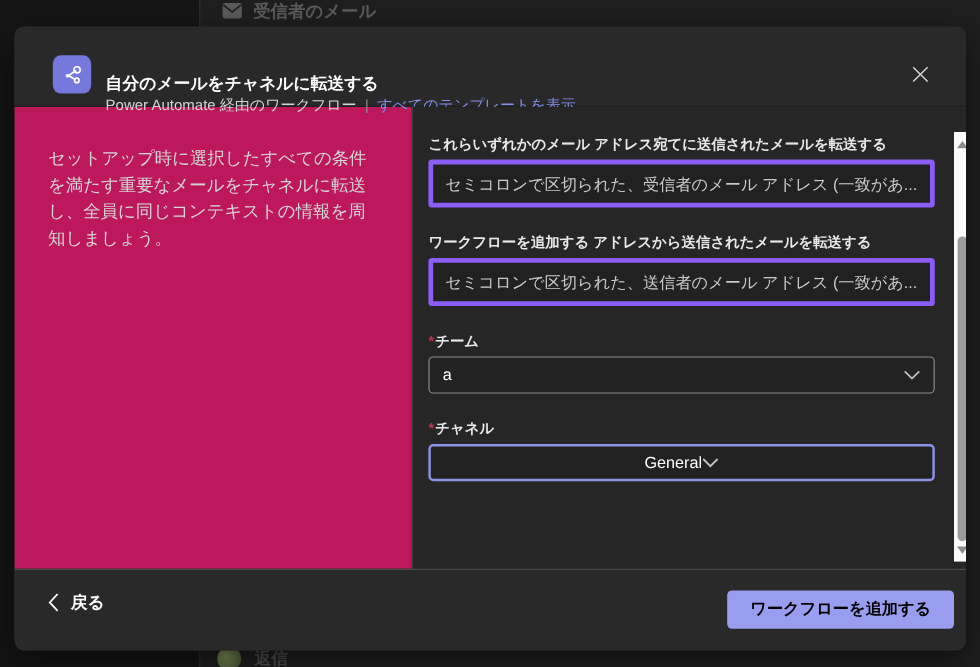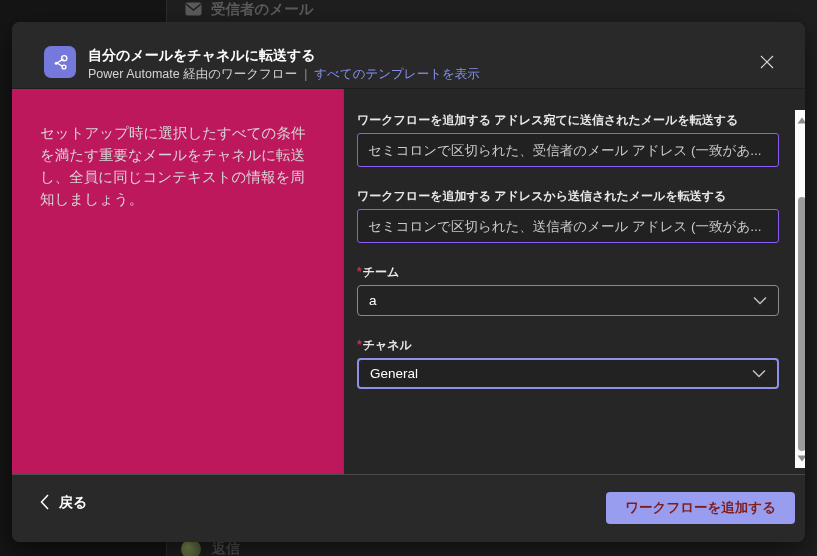--- a/index.html
+++ b/index.html
@@ -39,21 +39,21 @@
     display:flex; flex-direction:column;
   }
 
   
   .dlg-header { position:relative; height:67px; background:#292929; border-bottom:1px solid #1e1e1e; flex:0 0 auto; }
   .icon-badge {
     position:absolute; left:32px; top:24px; width:32px; height:32px;
     border-radius:7px; background:#7579dc;
     display:flex; align-items:center; justify-content:center;
   }
-  .titles { position:absolute; left:76px; top:25px; }
+  .titles { position:absolute; left:76px; top:39px; }
   .dlg-title { font-size:14px; font-weight:bold; color:#ffffff; line-height:17px; }
   .dlg-subtitle { margin-top:2px; font-size:12.5px; color:#d4d4d4; line-height:16px; display:flex; align-items:center; }
   .subtitle-sep { color:#8f8f8f; margin:0 7px; font-size:12px; }
   .templates-link { color:#8490ef; cursor:pointer; }
   .close-btn {
     position:absolute; right:26px; top:28px; width:24px; height:24px;
     display:flex; align-items:center; justify-content:center; cursor:pointer; color:#d6d6d6;
   }
 
   
@@ -64,52 +64,52 @@
     color:#d6d6d6; font-size:14.5px; line-height:22px;
   }
   .v-divider { width:1px; background:#4d4d4d; flex:0 0 1px; }
   .form-panel { flex:1 1 auto; background:#262626; position:relative; padding:23px 40px 0 13px; }
 
   .field { margin-bottom:21px; }
   .field-label { font-size:12px; font-weight:bold; color:#e8e8e8; line-height:16px; margin-bottom:5px; }
   .req { color:#c4314b; margin-right:1px; }
   .text-input {
     width:422px; height:24px; background:#212121;
-    border:1px solid #8b5cf6; border-radius:3px;
+    border:4px solid #8b5cf6; border-radius:3px;
     color:#ffffff; font-size:13.5px; padding:16px 10px;
     font-family:"Liberation Sans", sans-serif; outline:none; display:block;
   }
   .text-input::placeholder { color:#cbcbcb; opacity:1; }
   .dropdown {
     width:422px; height:31px; background:#232323;
     border:1px solid #8a8a8a; border-radius:4px;
     display:flex; align-items:center; justify-content:space-between;
     padding:0 11px; color:#ffffff; font-size:13.5px; cursor:pointer;
   }
-  .dropdown.focused { border:2px solid #8d92e8; background:#222222; }
+  .dropdown.focused { border:2px solid #8d92e8; background:#222222;justify-content:center; }
   .chev { color:#c2c2c2; display:flex; }
 
   
   .scrollbar { position:absolute; right:10px; top:21px; width:14px; height:358px; background:#fbfbfb; }
   .sb-arrow { position:absolute; left:0; width:14px; height:14px; display:flex; align-items:center; justify-content:center; }
   .sb-arrow.up { top:3px; }
   .sb-arrow.down { bottom:3px; }
   .sb-arrow svg { display:block; }
   .sb-thumb { position:absolute; left:3px; top:87px; width:8px; height:254px; background:#9b9b9b; border-radius:4px; }
 
   
   .dlg-footer { position:relative; height:68px; flex:0 0 68px; background:#292929; border-top:1px solid #4b4b4b; }
   .back-btn {
     position:absolute; left:28px; top:19px; height:30px;
     display:flex; gap:10px;
     color:#ffffff; font-size:14px; font-weight:bold; cursor:pointer;
   }
   .submit-btn {
     position:absolute; right:10px; top:17px; height:32px;
-    background:#999df0; color:#7f1d1d;
+    background:#999df0; color:#000000;
     border:none; border-radius:4px; padding:0 19px;
     font-size:13.5px; font-weight:bold; font-family:"Liberation Sans", sans-serif;
     cursor:pointer;
   }
 </style>
 </head>
 <body>
 
 <div class="bg-left-col"></div>
 <div class="bg-left-line"></div>
@@ -158,21 +158,21 @@
 
   <div class="dlg-body">
     <div class="left-panel">
       <div>セットアップ時に選択したすべての条件を満たす重要なメールをチャネルに転送し、全員に同じコンテキストの情報を周知しましょう。</div>
     </div>
     <div class="v-divider"></div>
 
     <div class="form-panel">
 
       <div class="field">
-        <div class="field-label">ワークフローを追加する アドレス宛てに送信されたメールを転送する</div>
+        <div class="field-label">これらいずれかのメール アドレス宛てに送信されたメールを転送する</div>
         <input class="text-input" type="text" placeholder="セミコロンで区切られた、受信者のメール アドレス (一致があ..." style="">
       </div>
 
       <div class="field">
         <div class="field-label">ワークフローを追加する アドレスから送信されたメールを転送する</div>
         <input class="text-input" type="text" placeholder="セミコロンで区切られた、送信者のメール アドレス (一致があ..." style="">
       </div>
 
 
       <div class="field">

